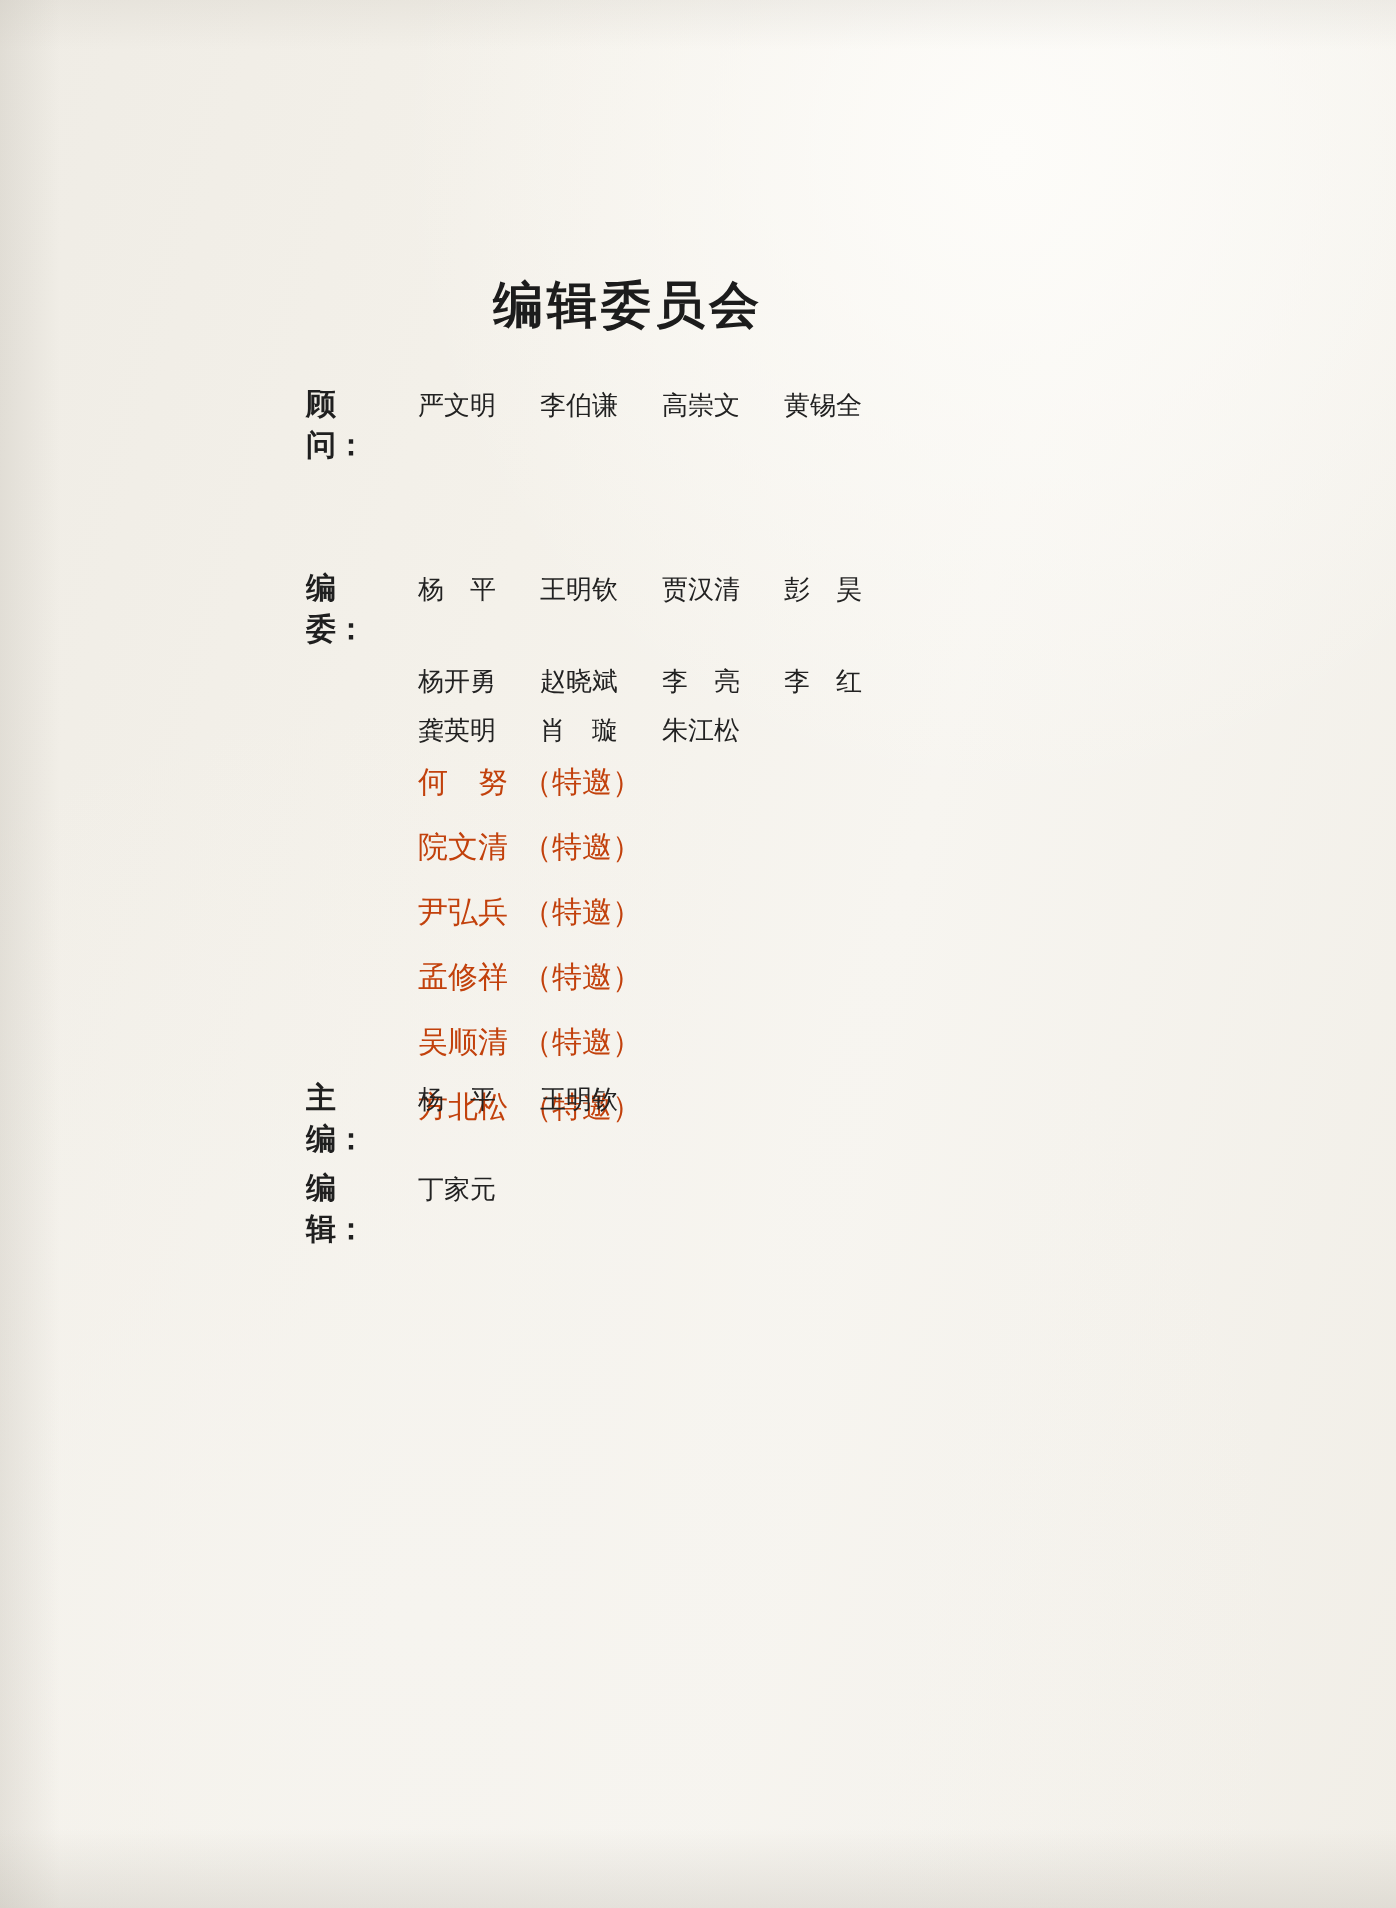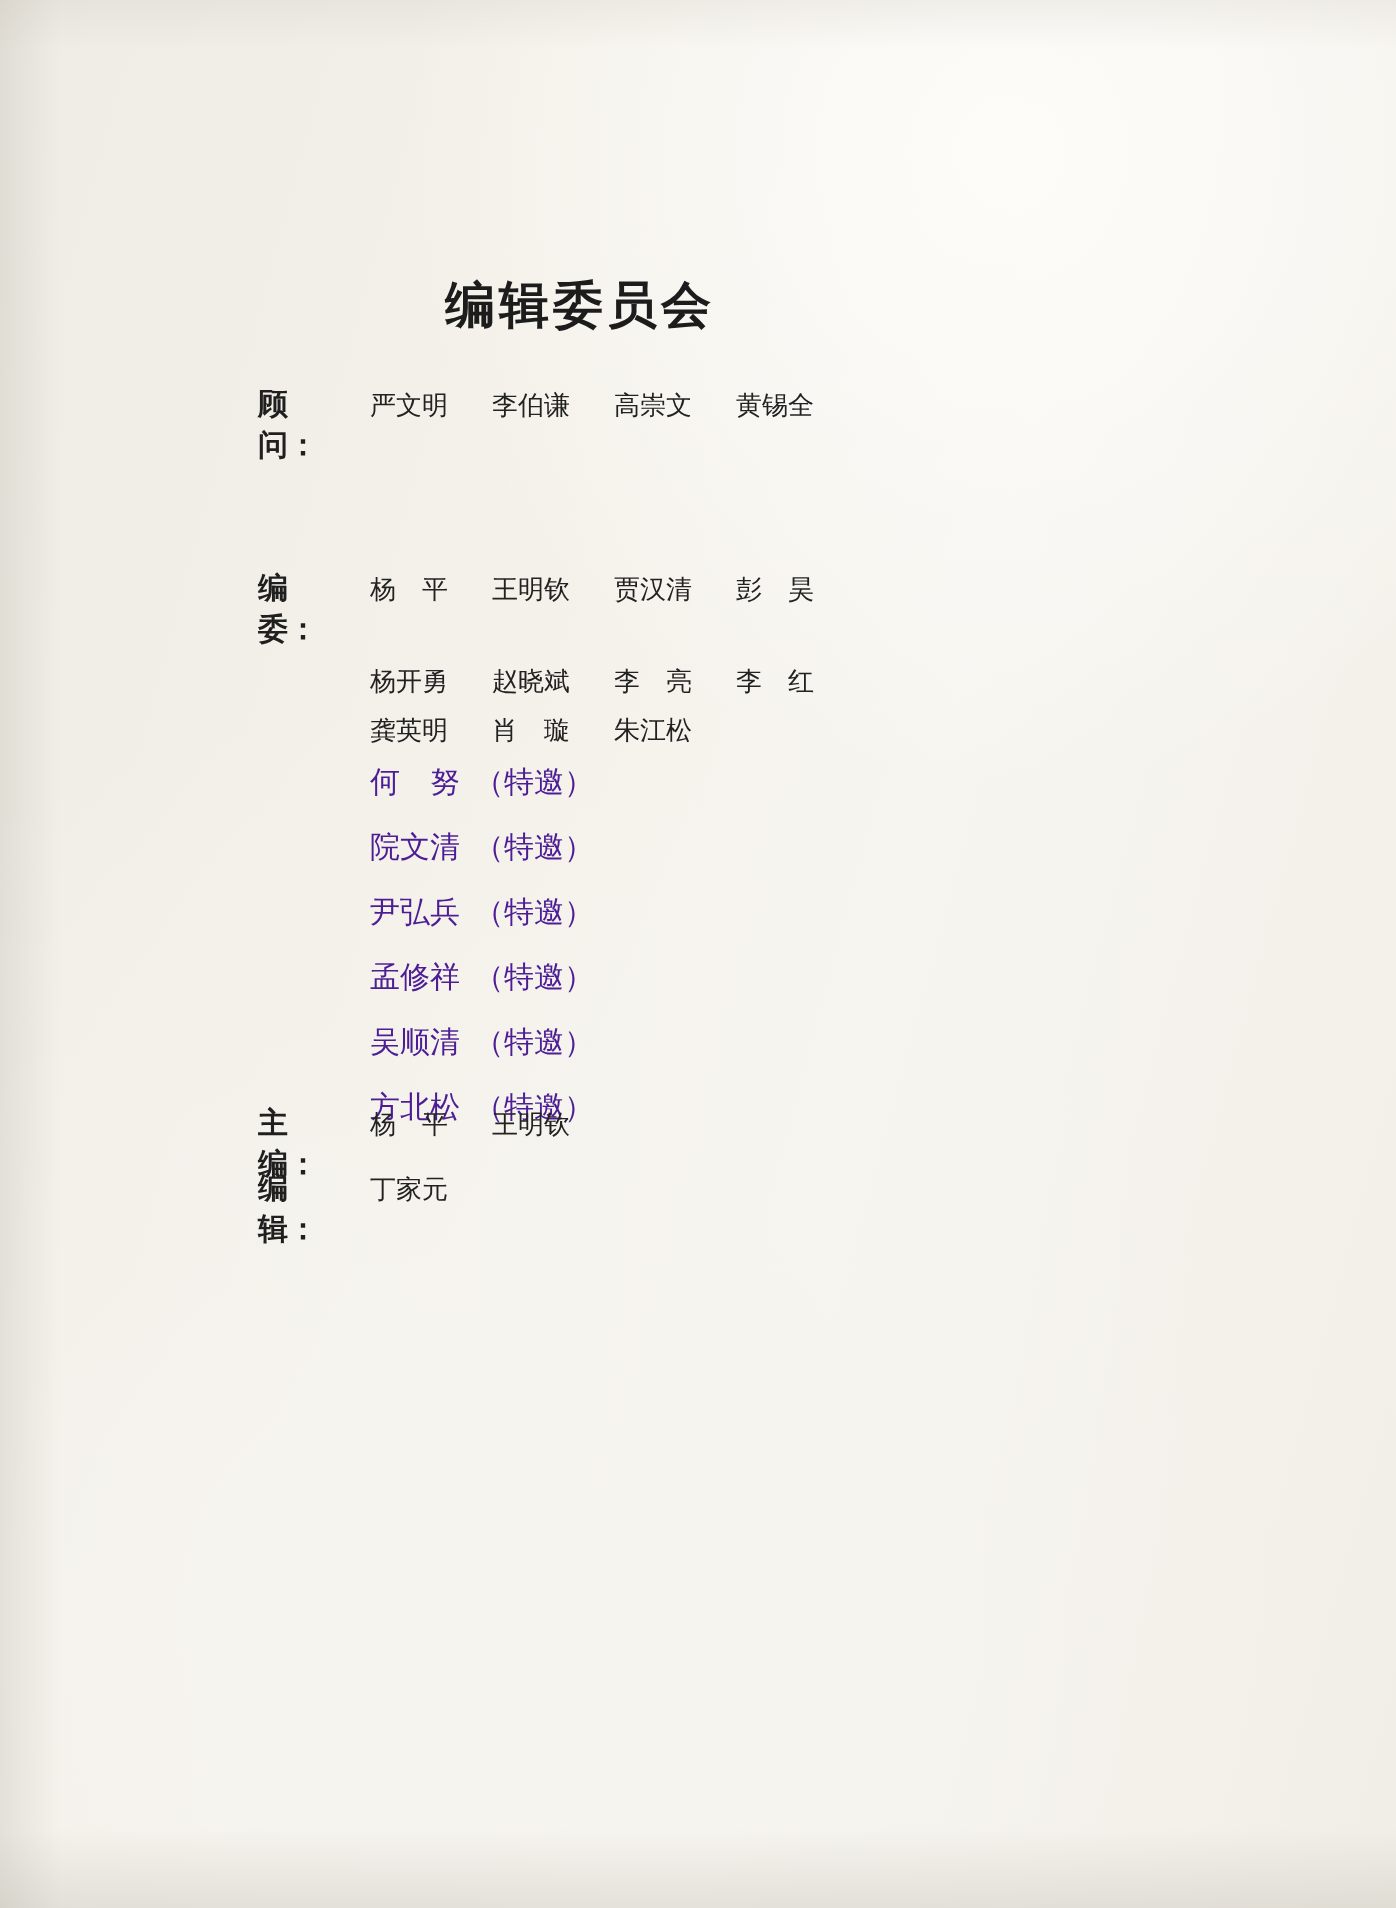--- a/index.html
+++ b/index.html
@@ -37,20 +37,21 @@
   }
   .edge-shade-top {
     position: absolute;
     left: 0; right: 0; top: 0; height: 50px;
     background: linear-gradient(180deg, rgba(195,190,180,0.20) 0%, rgba(195,190,180,0) 100%);
     pointer-events: none;
   }
   .content {
     position: absolute;
     inset: 0;
+    margin-left: 48px;
   }
   .title {
     position: absolute;
     top: 272px;
     left: 0;
     width: 1160px;
     text-align: center;
     font-size: 50px;
     font-weight: bold;
     letter-spacing: 4px;
@@ -89,30 +90,30 @@
   }
   .name.spread {
     display: flex;
     justify-content: space-between;
     width: 104px;
     flex: 0 0 104px;
     padding-right: 18px;
   }
   .invited {
     font-size: 30px;
-    color: #4c1d95;
+    color: #c2410c;
     font-family: "DejaVu Serif", "Liberation Serif", serif;
     margin-bottom: 10px;
     white-space: nowrap;
   }
   .invited .nm { display:inline-block; width: 104px; }
   .invited .nm.spread { display:inline-flex; justify-content: space-between; width: 104px; }
   #consultants { top: 384px; }
   #committee { top: 568px; }
-  #chief { top: 1103px; }
+  #chief { top: 1078px; }
   #editor { top: 1168px; }
   .rowsec .row { margin-bottom: 14px; }
 </style>
 </head>
 <body>
 
 <div class="page"></div>
 <div class="edge-shade-top"></div>
 <div class="edge-shade-left"></div>
 <div class="edge-shade-bottom"></div>

